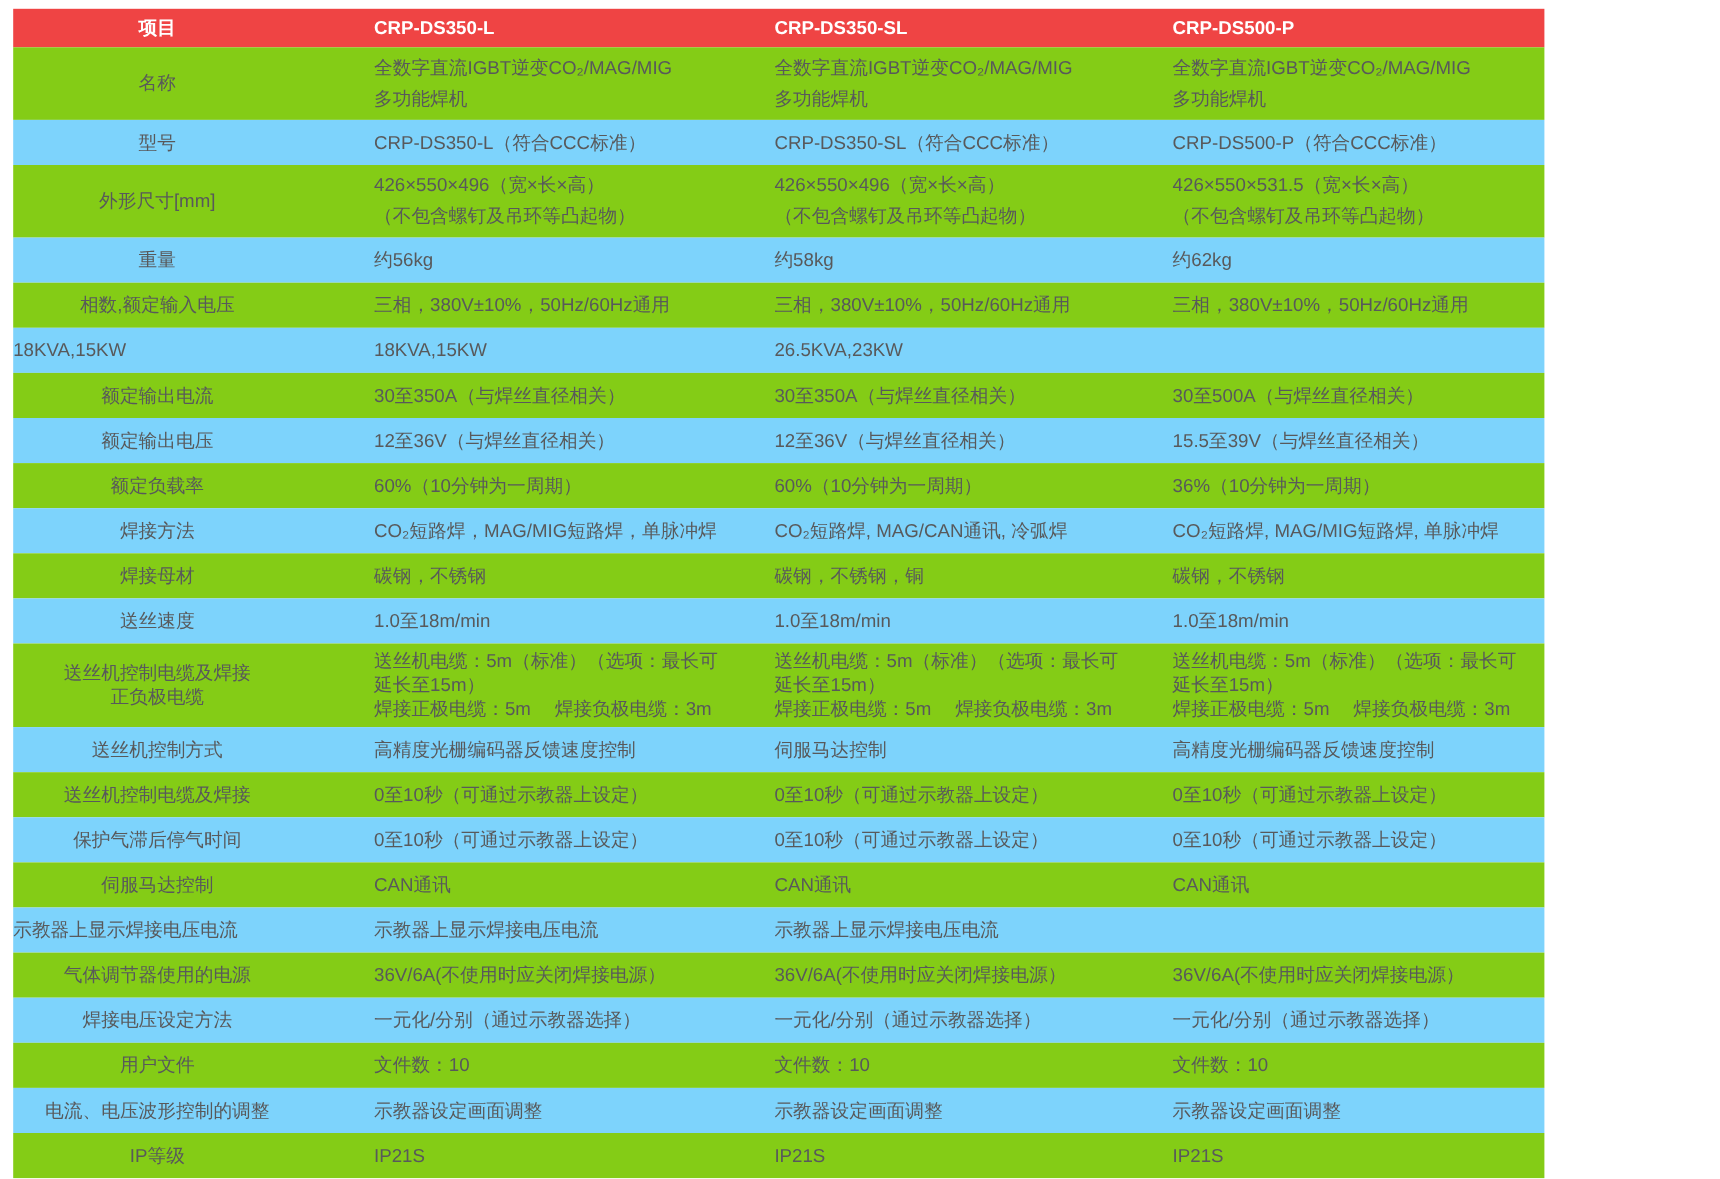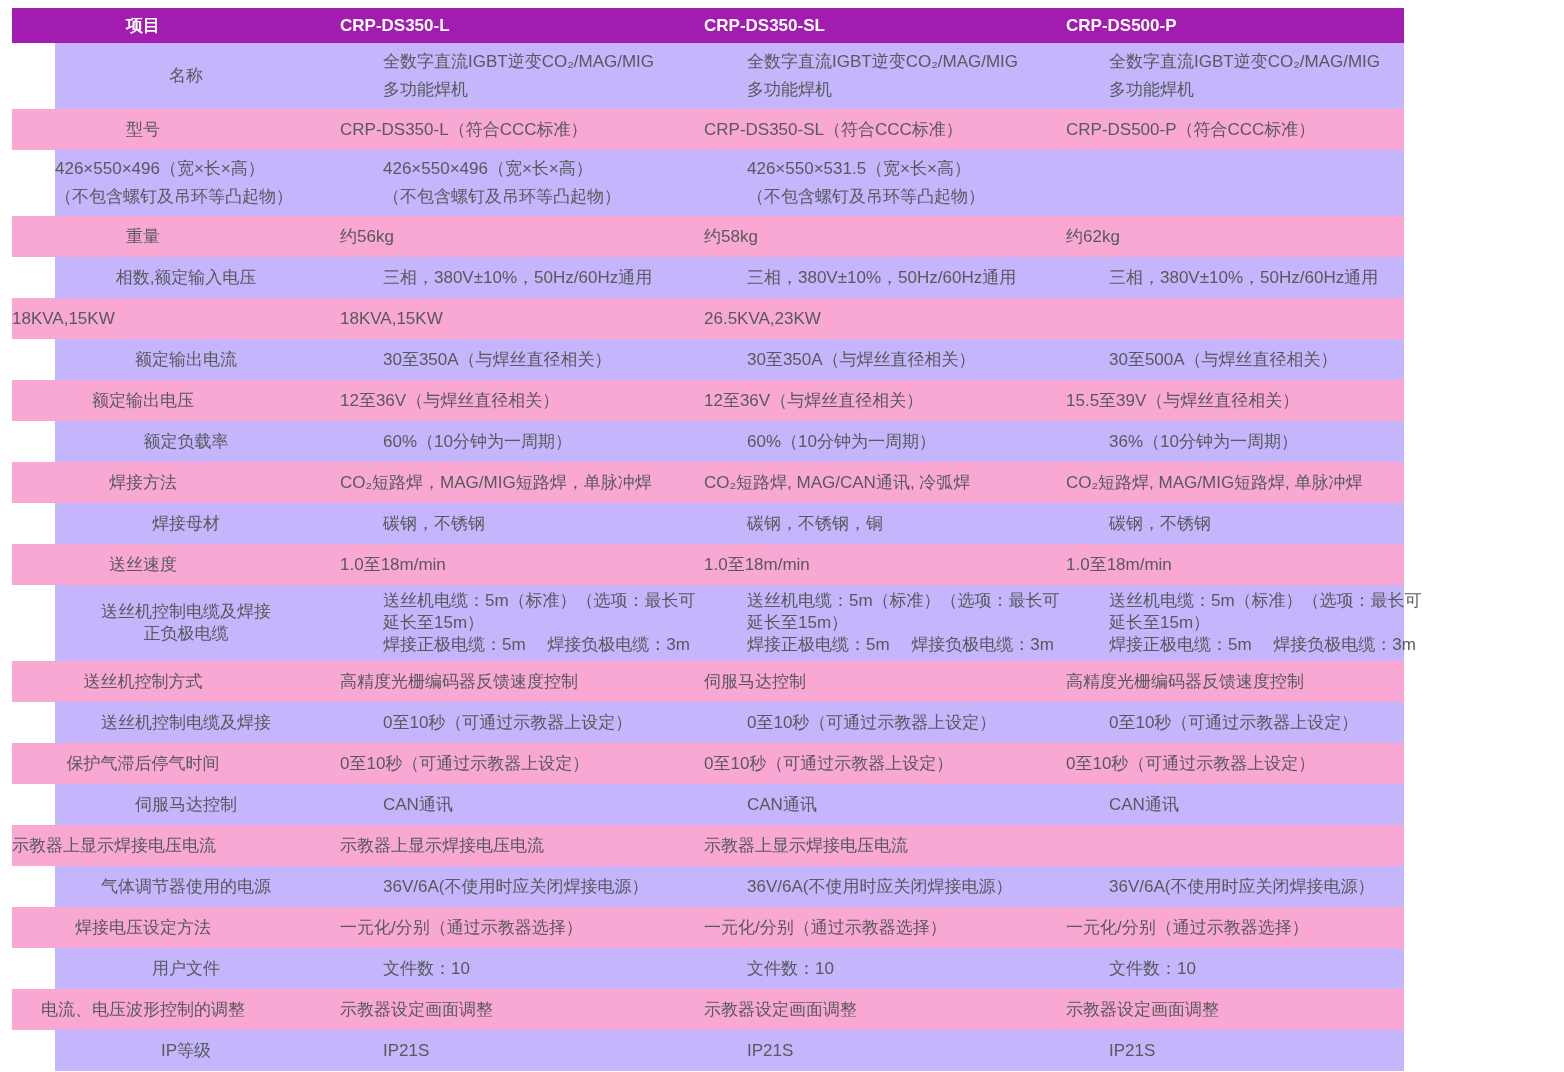--- a/index.html
+++ b/index.html
@@ -21,24 +21,24 @@
     left: 12px;
     top: 8px;
     width: 1392px;
     font-size: 17px;
   }
   .row {
     display: grid;
     grid-template-columns: 328px 364px 362px 338px;
     min-height: 41px;
   }
-  .row.light { background: #c4b5fd; margin-left: 43px; }
-  .row.dark  { background: #f9a8d4; }
+  .row.light { background: #84cc16; }
+  .row.dark  { background: #7dd3fc; }
   .row.header {
-    background: #a21caf;
+    background: #ef4444;
     color: #ffffff;
     font-weight: bold;
     min-height: 35px;
   }
   .cell {
     display: flex;
     align-items: center;
     line-height: 28px;
     padding-top: 5px;
     padding-bottom: 5px;
@@ -82,20 +82,21 @@
           <div class="cell data-cell">全数字直流IGBT逆变CO₂/MAG/MIG
 多功能焊机</div>
         </div>
         <div class="row dark">
           <div class="cell label-cell">型号</div>
           <div class="cell data-cell">CRP-DS350-L（符合CCC标准）</div>
           <div class="cell data-cell">CRP-DS350-SL（符合CCC标准）</div>
           <div class="cell data-cell">CRP-DS500-P（符合CCC标准）</div>
         </div>
         <div class="row light">
+          <div class="cell label-cell">外形尺寸[mm]</div>
           <div class="cell data-cell">426×550×496（宽×长×高）
 （不包含螺钉及吊环等凸起物）</div>
           <div class="cell data-cell">426×550×496（宽×长×高）
 （不包含螺钉及吊环等凸起物）</div>
           <div class="cell data-cell">426×550×531.5（宽×长×高）
 （不包含螺钉及吊环等凸起物）</div>
         </div>
         <div class="row dark">
           <div class="cell label-cell">重量</div>
           <div class="cell data-cell">约56kg</div>

